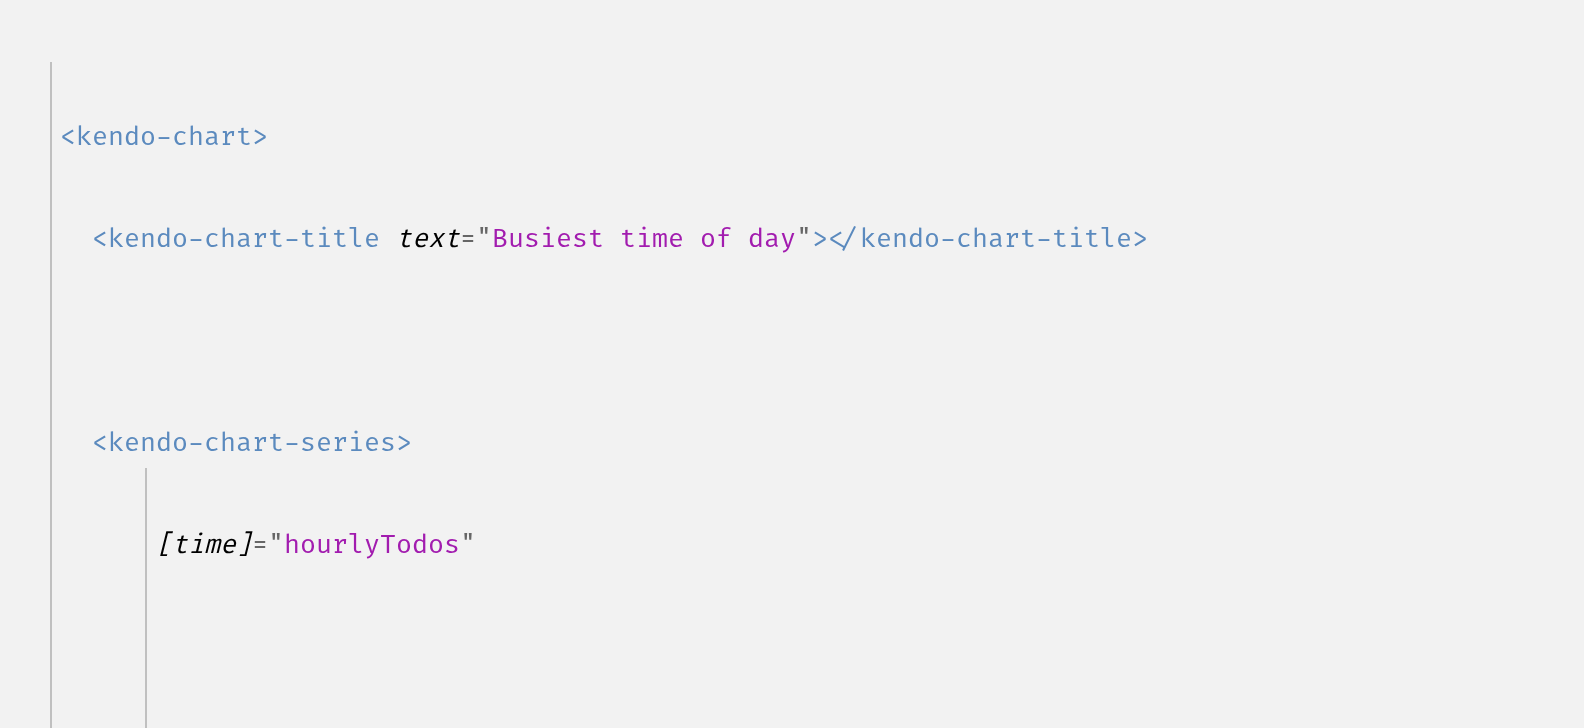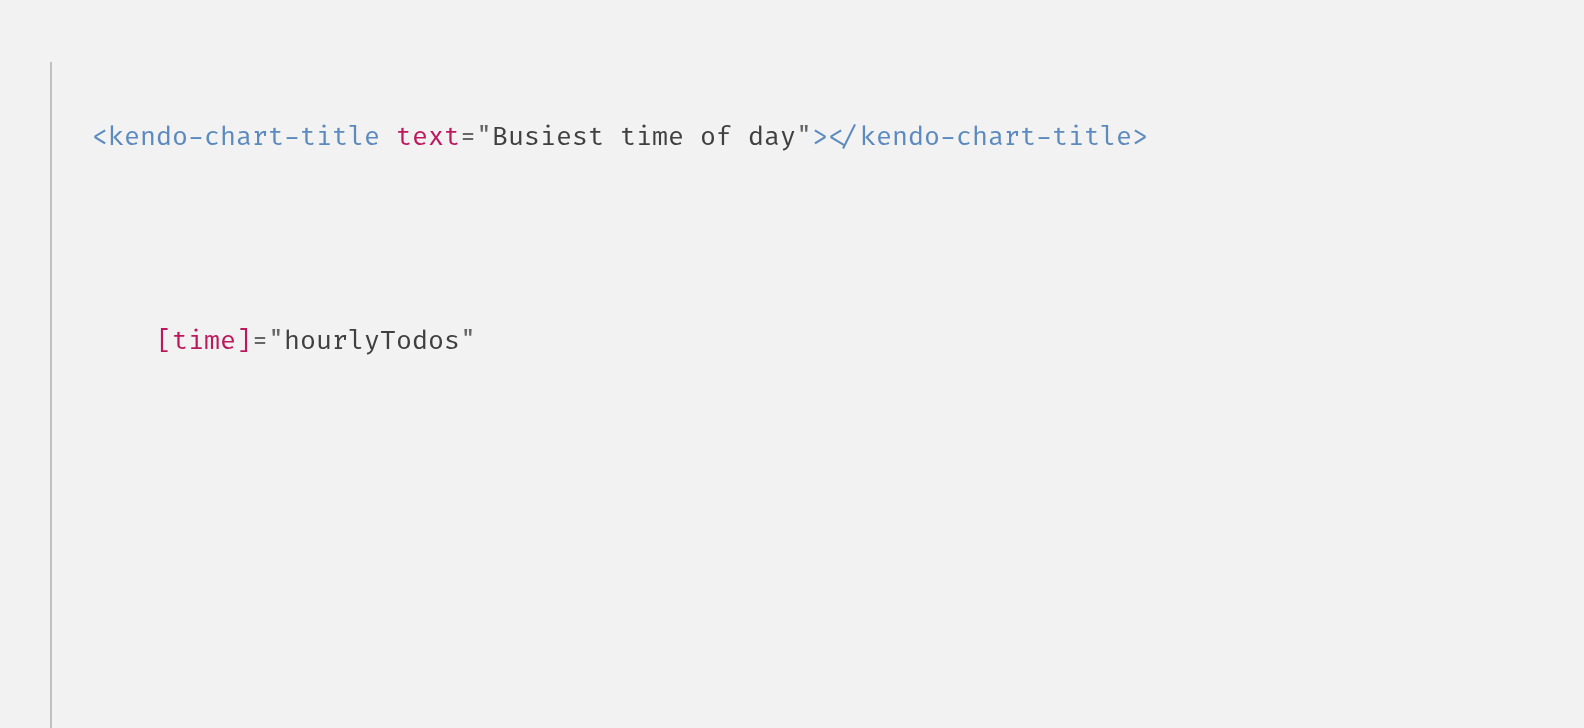--- a/index.html
+++ b/index.html
@@ -29,32 +29,34 @@
     width: 0;
     border-left: 2px solid #c0c0c0;
   }
   .guide1 { left: 50px; }   
   .guide2 { left: 85px; }   
   .guide3 { left: 120px; }  
 
   
   .punct   { color: #5b8abe; }         
   .tag     { color: #5b8abe; }
-  .attr    { color: #be185d; }
-  .str     { color: #404040; }
+  .attr    { color: #000000; font-style: italic; }
+  .str     { color: #a21caf; }
   .quote   { color: #666; }
   .eq      { color: #666; }
 </style>
 </head>
 <body>
 
 <div class="code-block">
 <span class="guide1" style="top:62px; bottom:62px;"></span>
+<span class="line"><span class="punct">&lt;</span><span class="tag">kendo-chart</span><span class="punct">&gt;</span></span>
 <span class="line">  <span class="punct">&lt;</span><span class="tag">kendo-chart-title</span> <span class="attr">text</span><span class="eq">=</span><span class="quote">"</span><span class="str">Busiest time of day</span><span class="quote">"</span><span class="punct">&gt;</span><span class="punct">&lt;</span><span class="punct">/</span><span class="tag">kendo-chart-title</span><span class="punct">&gt;</span></span>
 <span class="line">&nbsp;</span>
+<span class="line"><span class="guide2" style="top:50px; height:408px;"></span>  <span class="punct">&lt;</span><span class="tag">kendo-chart-series</span><span class="punct">&gt;</span></span>
 <span class="line">      <span class="attr">[time]</span><span class="eq">=</span><span class="quote">"</span><span class="str">hourlyTodos</span><span class="quote">"</span></span>
 <span class="line">      </span>
 
 
 
 
 
 
 </div>
 

